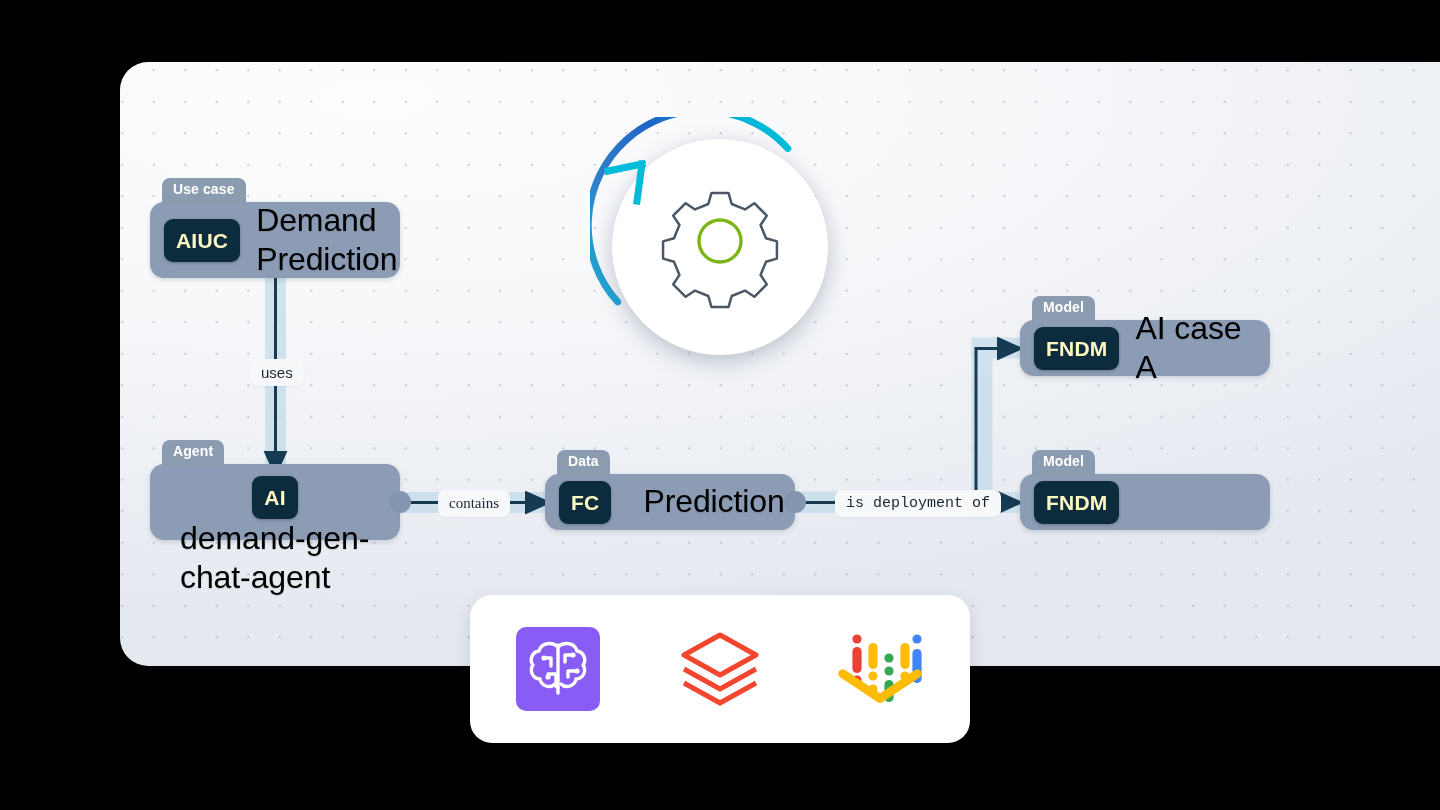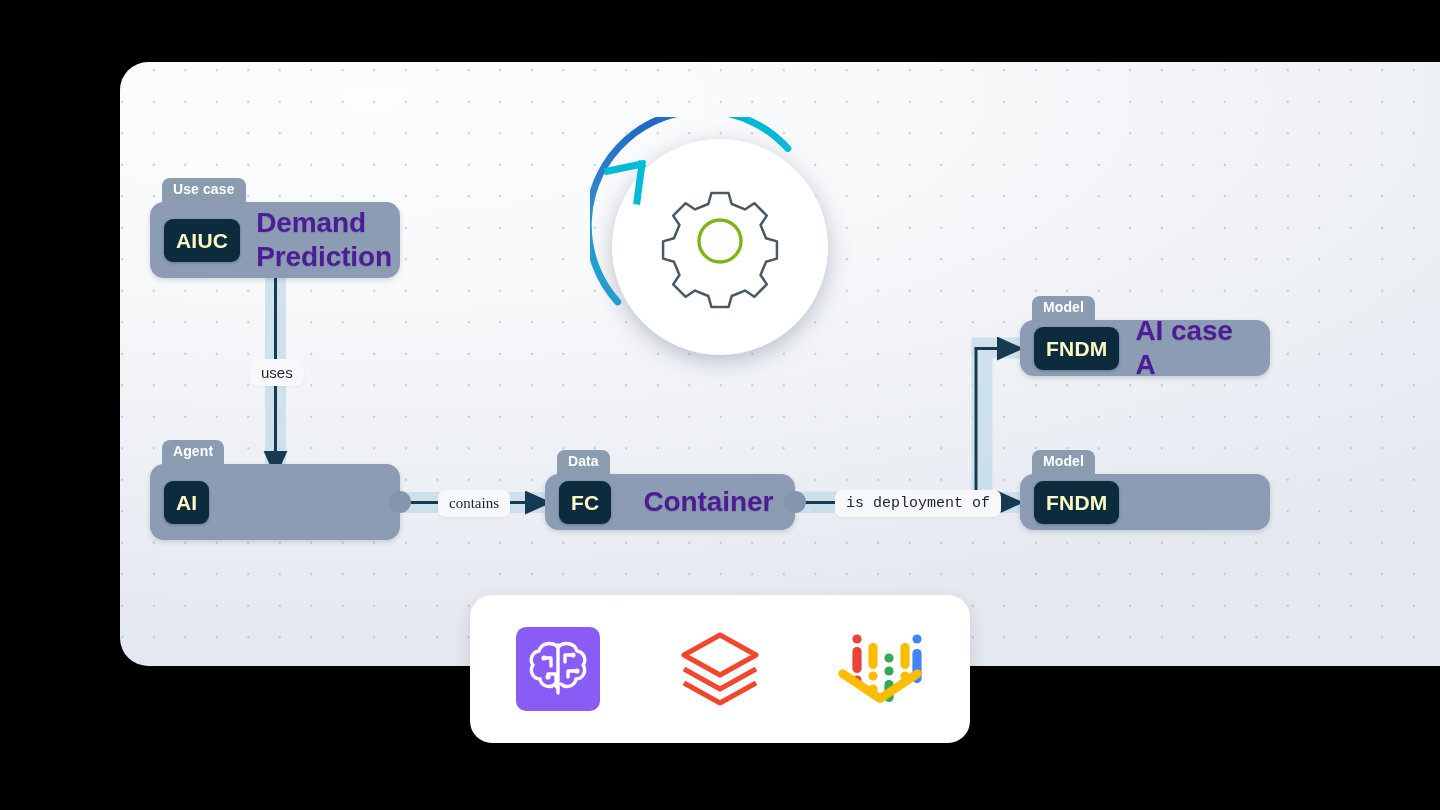--- a/index.html
+++ b/index.html
@@ -49,23 +49,23 @@
     border-radius: 9px;
     font-weight: bold;
     font-size: 21px;
     letter-spacing: .2px;
     line-height: 1;
     padding: 11px 12px;
     text-align: right;
     box-shadow: 0 1px 3px rgba(10,25,45,.3);
   }
   .node .title {
-    color: #4c1d95;
-    font-weight: bold;
-    font-size: 28px;
+    color: #000000;
+    font-weight: normal;
+    font-size: 32px;
     line-height: 1.22;
     margin-left: 16px;
     letter-spacing: -.1px;
     text-shadow: 0 1px 1px rgba(40,55,80,.18);
   }
   .node .tab {
     position: absolute;
     left: 12px; top: -24px;
     background: #8b9bb0;
     color: #fff;
@@ -81,21 +81,21 @@
     width: 22px; height: 22px;
     border-radius: 50%;
     background: #8496af;
     top: 50%; transform: translateY(-50%);
     z-index: 5;
   }
   .handle.right { right: -11px; }
 
   
   #node-usecase  { left: 30px;  top: 140px; width: 250px; height: 76px; }
-  #node-agent    { left: 30px;  top: 402px; width: 250px; height: 76px; }
+  #node-agent    { left: 30px;  top: 402px; width: 250px; height: 76px; flex-direction: column; }
   #node-data     { left: 425px; top: 412px; width: 250px; height: 56px; gap: 16px; }
   #node-modela   { left: 900px; top: 258px; width: 250px; height: 56px; }
   #node-modelb   { left: 900px; top: 412px; width: 250px; height: 56px; }
 
   
   .edge-label {
     position: absolute;
     background: #f7f8f9;
     color: #1c2530;
     font-size: 15px;
@@ -200,27 +200,28 @@
 
     <div class="node" id="node-usecase">
       <span class="tab">Use case</span>
       <span class="badge">AIUC</span>
       <span class="title">Demand Prediction</span>
     </div>
 
     <div class="node" id="node-agent">
       <span class="tab">Agent</span>
       <span class="badge">AI</span>
+      <span class="title">demand-gen-chat-agent</span>
       <span class="handle right"></span>
     </div>
 
     <div class="node" id="node-data">
       <span class="tab">Data</span>
       <span class="badge">FC</span>
-      <span class="title">Container</span>
+      <span class="title">Prediction</span>
       <span class="handle right"></span>
     </div>
 
     <div class="node" id="node-modela">
       <span class="tab">Model</span>
       <span class="badge">FNDM</span>
       <span class="title">AI case A</span>
     </div>
 
     <div class="node" id="node-modelb">

